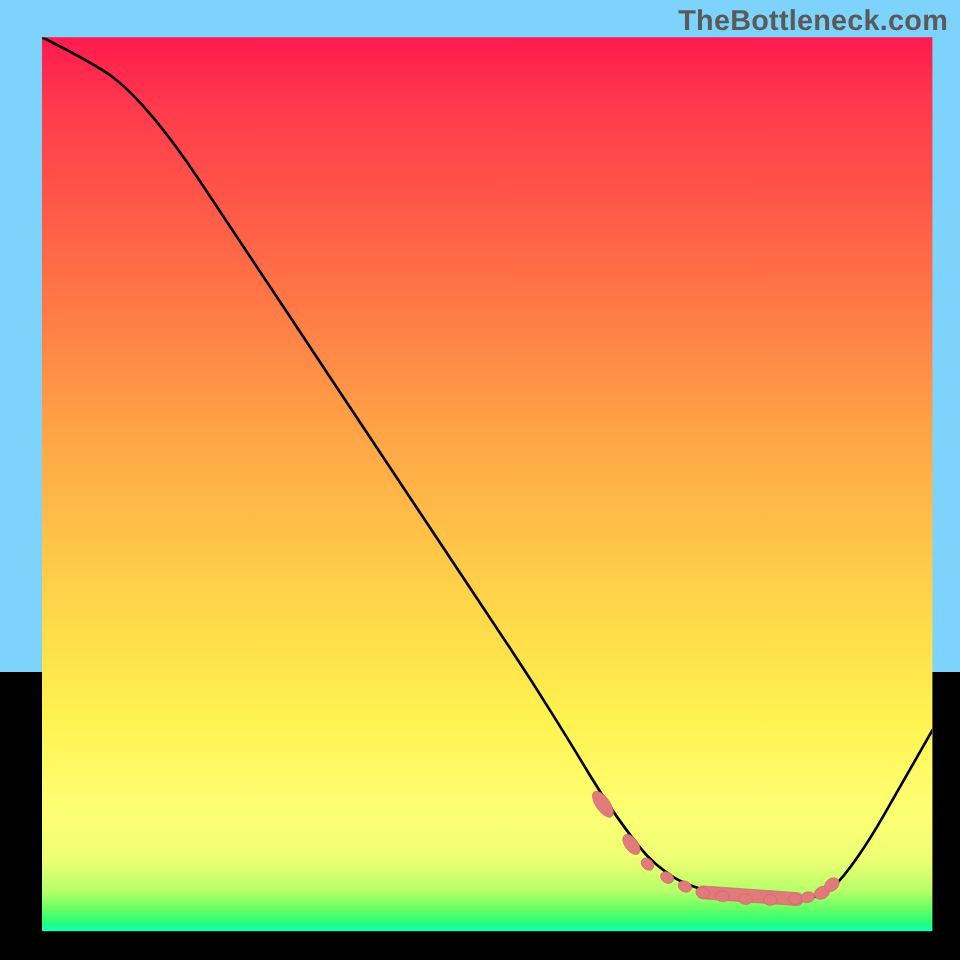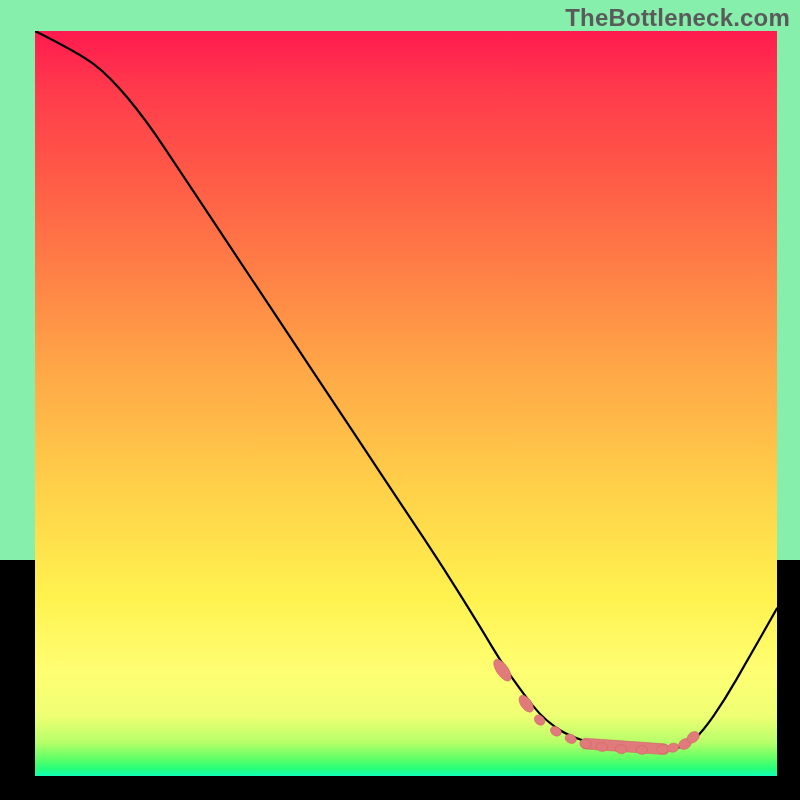--- a/index.html
+++ b/index.html
@@ -8,21 +8,21 @@
     width: 800px;
     height: 800px;
     background: #000;
     overflow: hidden;
     font-family: Arial, Helvetica, sans-serif;
   }
   .frame {
     position: relative;
     width: 800px;
     height: 560px;
-    background: #86efac;
+    background: #7dd3fc;
   }
   .watermark {
     position: absolute;
     top: 4px;
     right: 10px;
     color: #5a5a5a;
     font-size: 24px;
     font-weight: 600;
     letter-spacing: 0.2px;
     z-index: 10;

